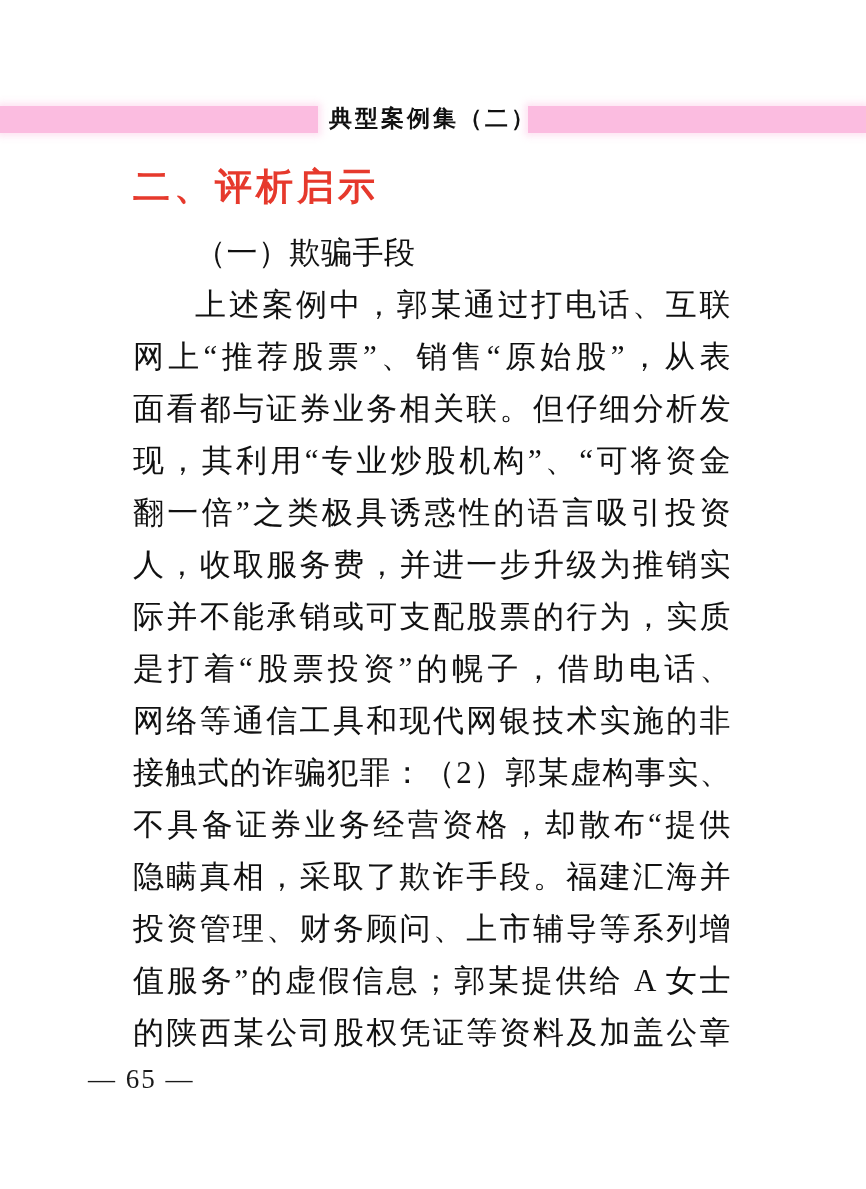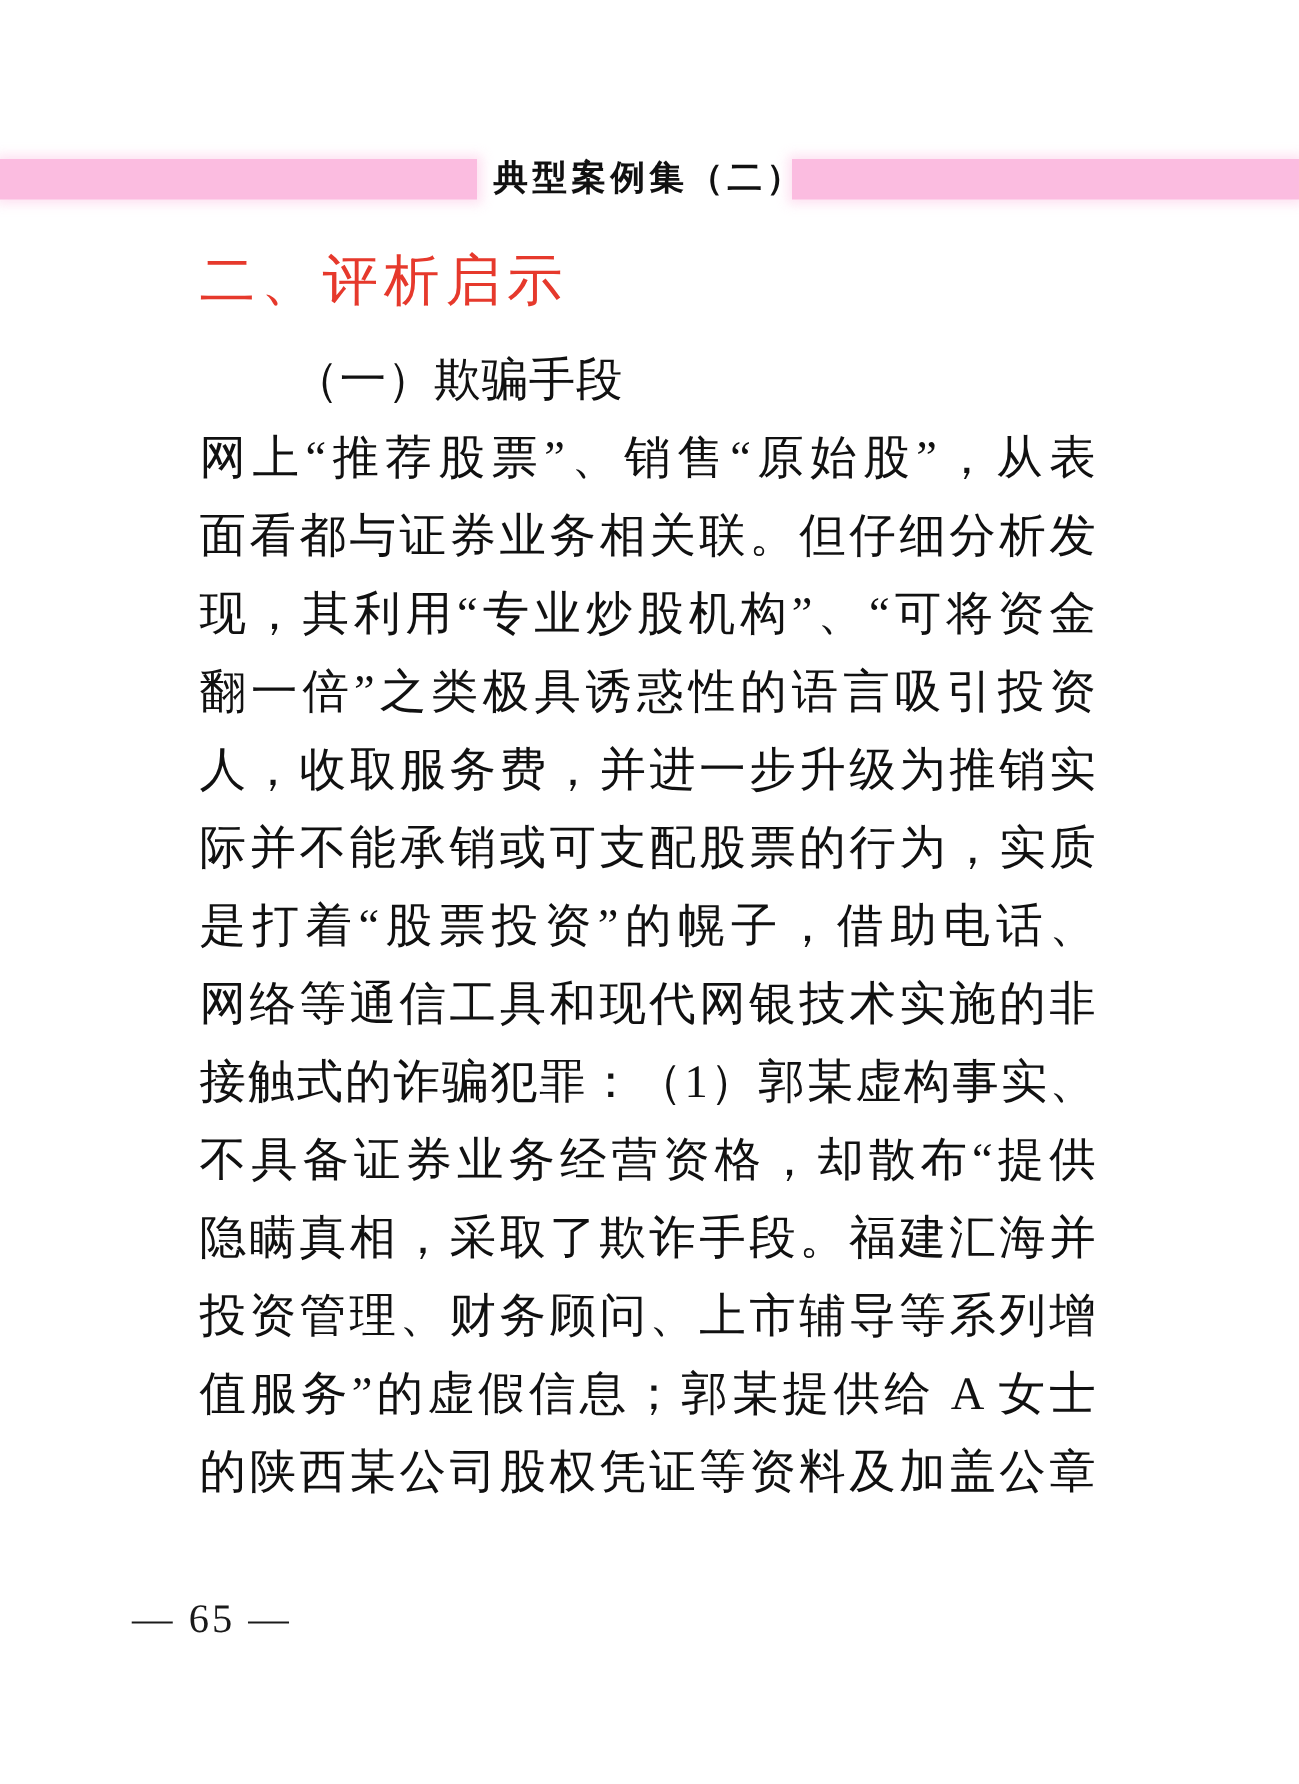--- a/index.html
+++ b/index.html
@@ -41,21 +41,21 @@
     line-height: 32px;
   }
 
   
   .section-heading {
     position: absolute;
     left: 133px;
     top: 164px;
     font-family: "Liberation Sans", "DejaVu Sans", sans-serif;
     font-size: 37px;
-    font-weight: normal;
+    font-weight: bold;
     letter-spacing: 4px;
     color: #e6392c;
     line-height: 46px;
   }
 
   
   .body-text {
     position: absolute;
     left: 133px;
     top: 227px;
@@ -96,29 +96,30 @@
 <div class="page">
 
   <div class="band band-left"></div>
   <div class="band band-right"></div>
   <div class="running-title">典型案例集（二）</div>
 
   <div class="section-heading">二、评析启示</div>
 
   <div class="body-text">
     <div class="line no-justify indent">（一）欺骗手段</div>
+    <div class="line indent">上述案例中，郭某通过打电话、互联</div>
     <div class="line">网上“推荐股票”、销售“原始股”，从表</div>
     <div class="line">面看都与证券业务相关联。但仔细分析发</div>
     <div class="line">现，其利用“专业炒股机构”、“可将资金</div>
     <div class="line">翻一倍”之类极具诱惑性的语言吸引投资</div>
     <div class="line">人，收取服务费，并进一步升级为推销实</div>
     <div class="line">际并不能承销或可支配股票的行为，实质</div>
     <div class="line">是打着“股票投资”的幌子，借助电话、</div>
     <div class="line">网络等通信工具和现代网银技术实施的非</div>
-    <div class="line">接触式的诈骗犯罪：（1）郭某虚构事实、</div>
+    <div class="line">接触式的诈骗犯罪：（2）郭某虚构事实、</div>
     <div class="line">不具备证券业务经营资格，却散布“提供</div>
     <div class="line">隐瞒真相，采取了欺诈手段。福建汇海并</div>
     <div class="line">投资管理、财务顾问、上市辅导等系列增</div>
     <div class="line">值服务”的虚假信息；郭某提供给 A 女士</div>
     <div class="line">的陕西某公司股权凭证等资料及加盖公章</div>
   </div>
 
   <div class="footer">— 65 —</div>
 
 </div>

